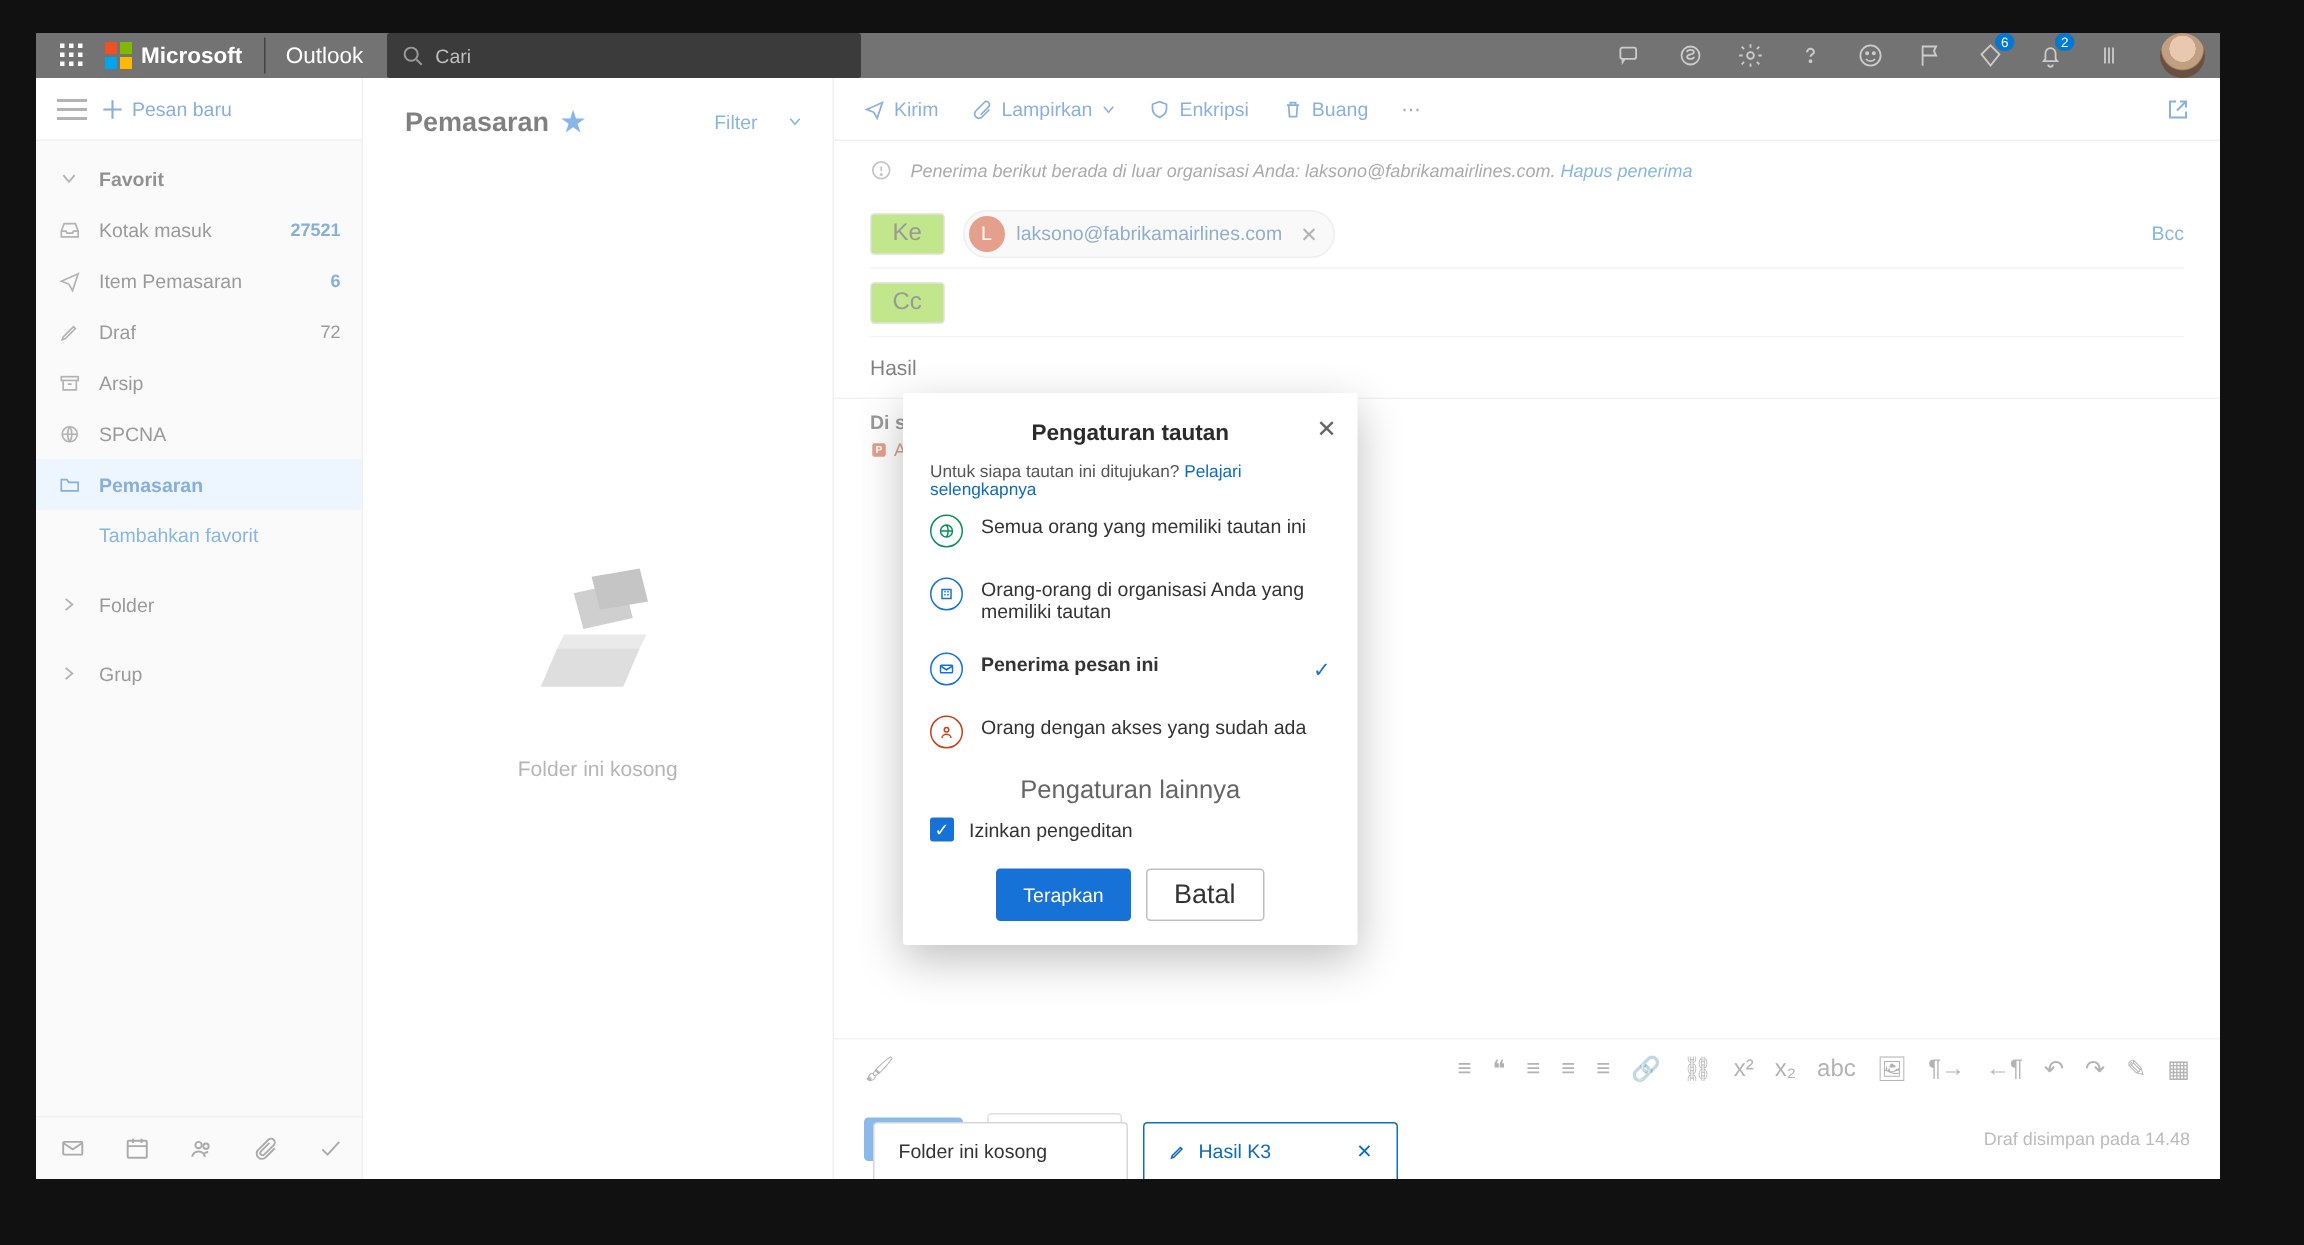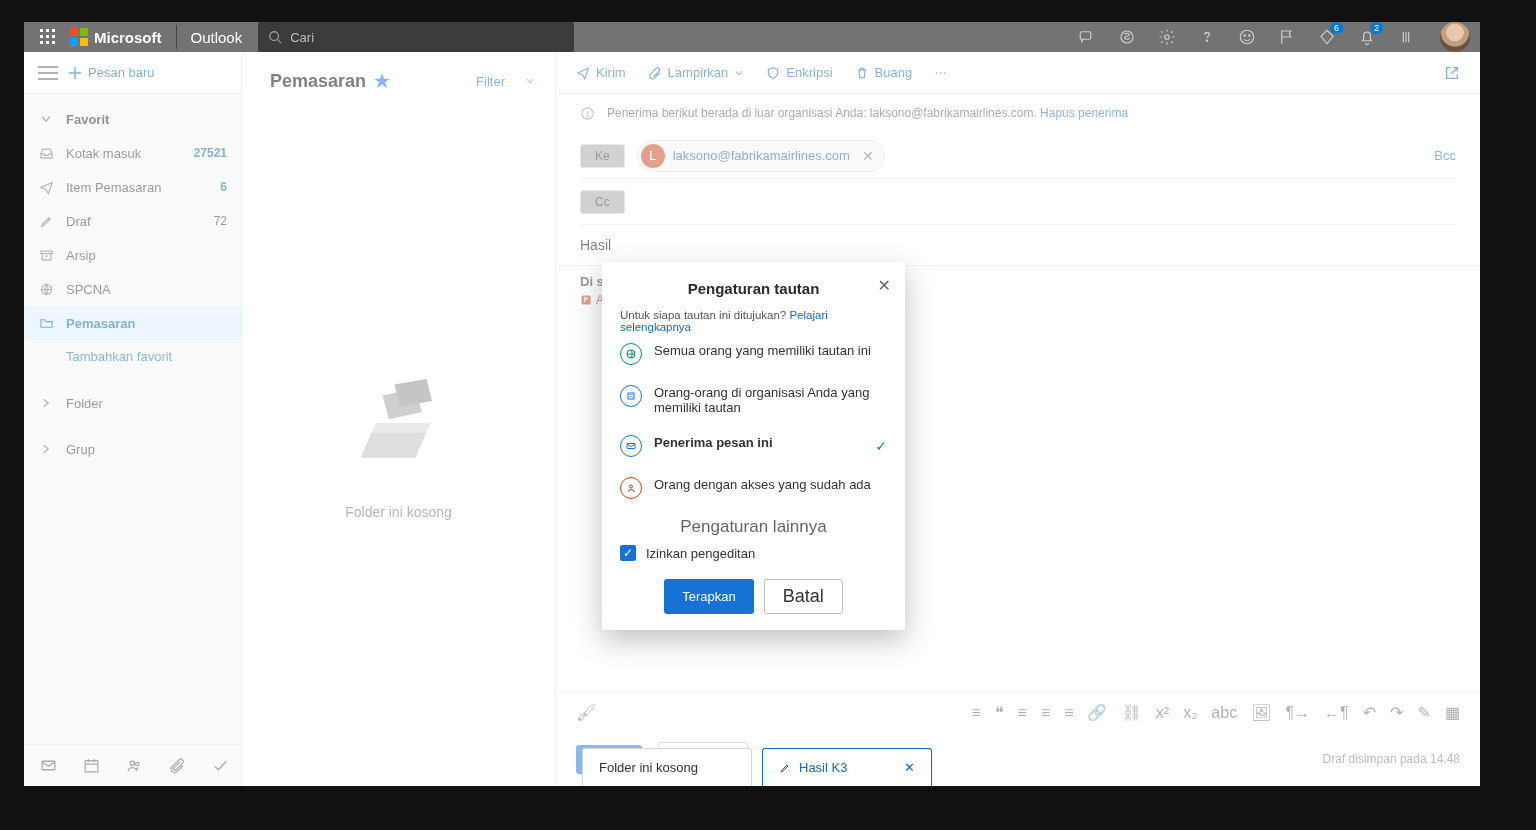--- a/index.html
+++ b/index.html
@@ -50,25 +50,25 @@
 .mid-title .star{color:#0c6cd8;}
 .filter { color:#0f6cbd; font-size:13px; display:flex; align-items:center; gap:20px; cursor:pointer;}
 .empty-illustration { flex:1; display:flex; flex-direction:column; align-items:center; justify-content:center; color:#6b6b6b;}
 .empty-illustration .caption{margin-top:26px; font-size:14px;}
 
 .compose { flex:1; display:flex; flex-direction:column;}
 .compose-toolbar { height:42px; border-bottom:1px solid #e1e1e1; display:flex; align-items:center; padding:0 20px; gap:22px; color:#1460bb; font-size:13px; background:#fff;}
 .compose-toolbar .act{display:flex; align-items:center; gap:6px; cursor:pointer;}
 .compose-toolbar .more{color:#555;}
 .popout{ margin-left:auto; color:#1460bb; cursor:pointer;}
-.notice { padding:12px 24px; font-size:12px; color:#555; display:flex; align-items:flex-start; gap:12px;}
+.notice { padding:12px 24px; font-size:12px; color:#555; display:flex; align-items:flex-end; gap:12px;font-style:italic;}
 .notice a{ color:#0f6cbd; text-decoration:none;}
 .recipients { padding:0 24px;}
 .field-row { border-bottom:1px solid #e6e6e6; display:flex; align-items:center; min-height:46px; gap:12px; font-size:13px;}
-.field-label-btn { background:#a3a3a3; border:1px solid #cfcfcf; border-radius:3px; padding:4px 14px; font-size:12px; color:#333; cursor:pointer;}
+.field-label-btn { background:#84cc16; border:1px solid #cfcfcf; border-radius:3px; padding:4px 14px; font-size:16px; color:#333; cursor:pointer;}
 .chip { display:flex; align-items:center; gap:8px; background:#f3f3f3; border:1px solid #ddd; border-radius:16px; padding:3px 10px 3px 3px; font-size:13px; color:#235a9b;}
 .chip .circ{width:24px;height:24px;border-radius:50%; background:#c8401a; color:#fff; display:flex;align-items:center;justify-content:center; font-size:13px;}
 .chip .x{ color:#666; cursor:pointer; font-size:14px; margin-left:4px;}
 .bcc{ margin-left:auto; color:#0f6cbd; font-size:13px; cursor:pointer;}
 .subject { border:none; font-size:14px; padding:12px 24px; width:100%; outline:none;}
 .body-area { flex:1; padding:8px 24px 0 24px; font-size:13px; color:#333;}
 .body-area .line1{ font-weight:600; margin-bottom:4px;}
 .attach-inline { display:inline-flex; align-items:center; gap:4px; color:#b13b1a; font-size:12px;}
 .format-bar { height:40px; border-top:1px solid #e6e6e6; display:flex; align-items:center; padding:0 20px; gap:14px; color:#666;}
 .send-row { height:54px; display:flex; align-items:center; padding:0 20px; gap:16px; font-size:13px;}

